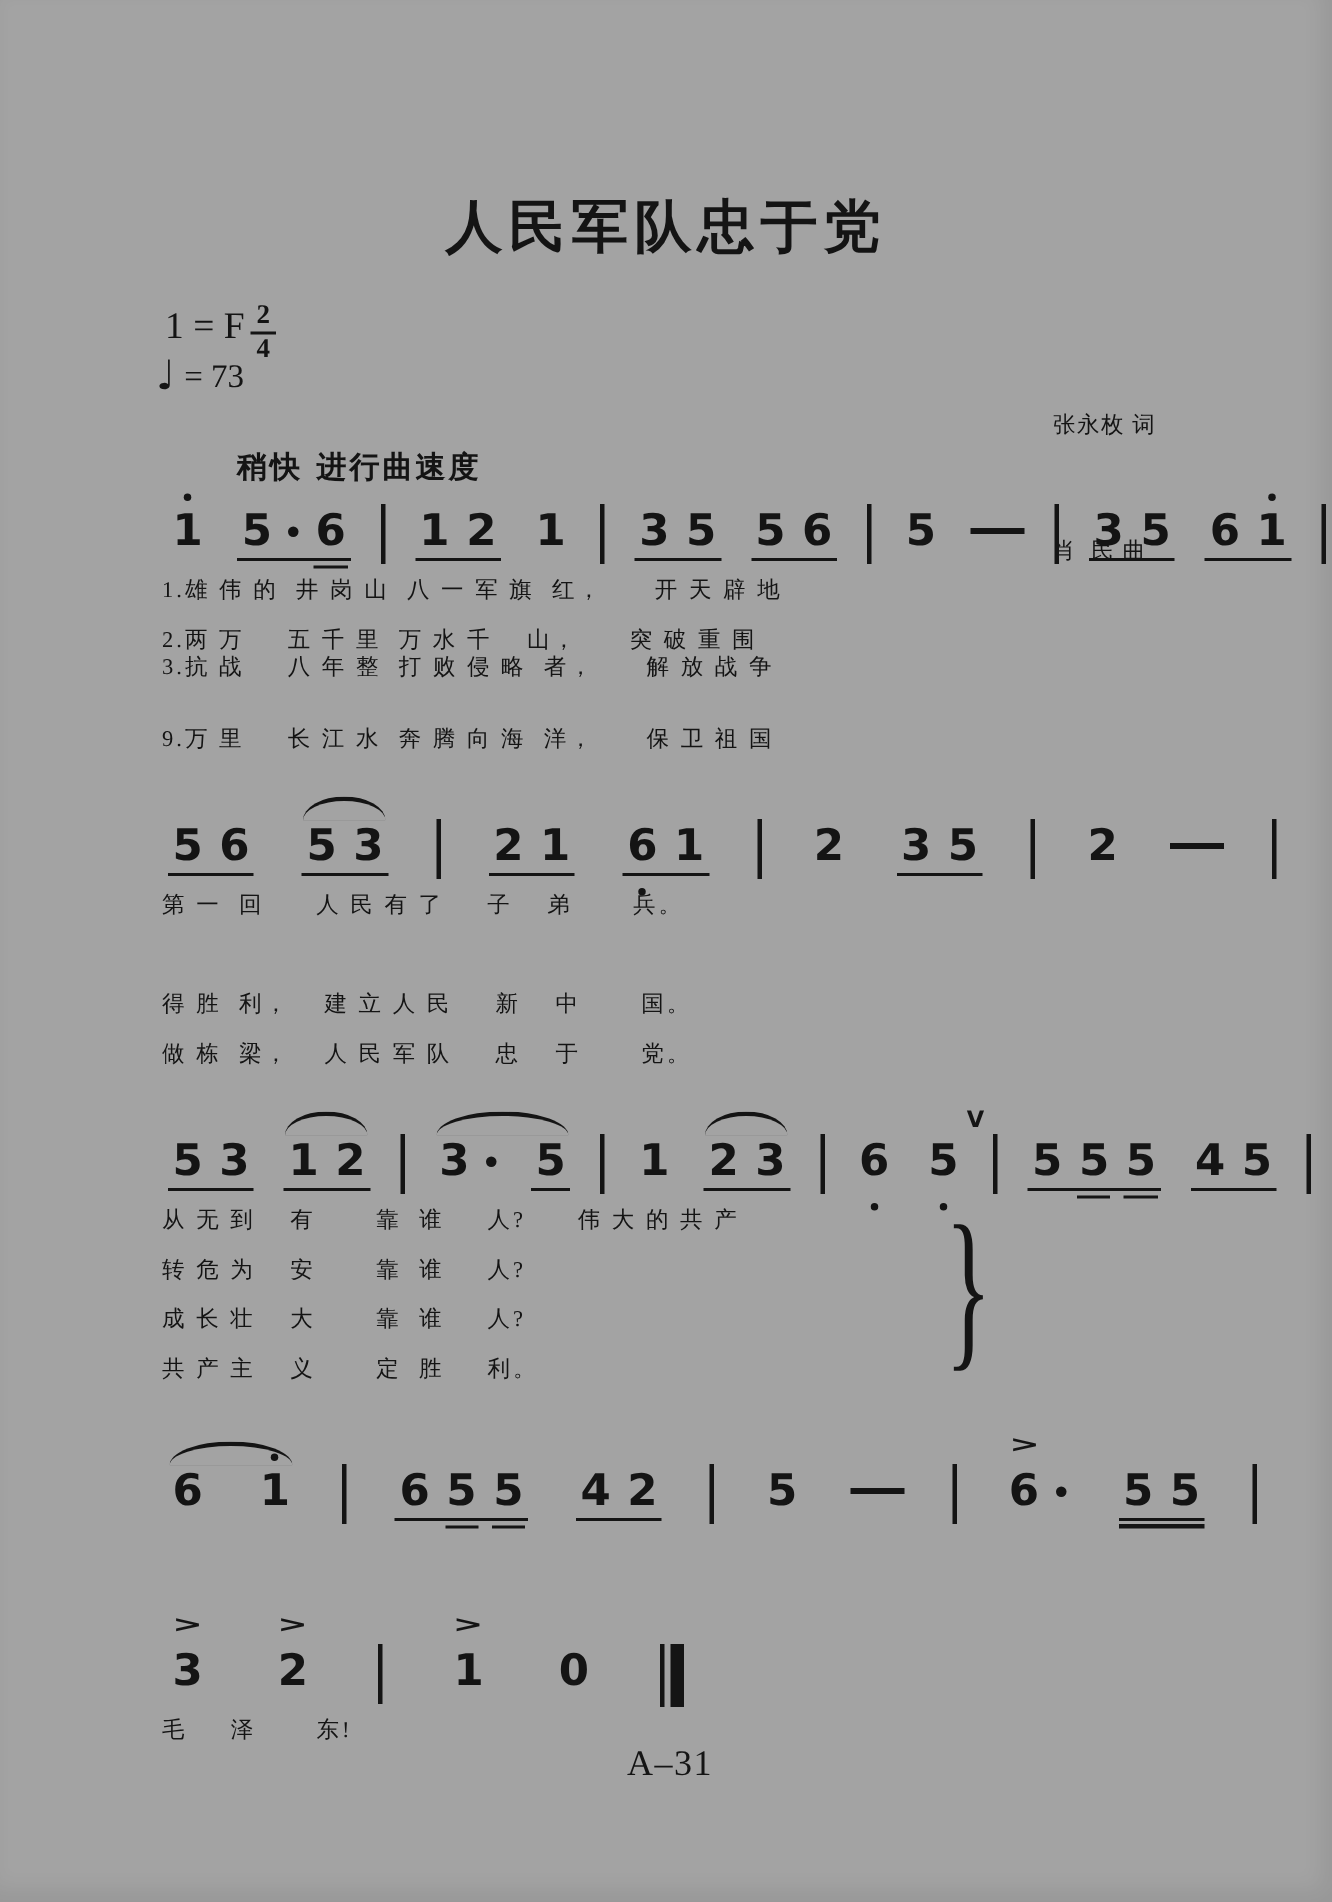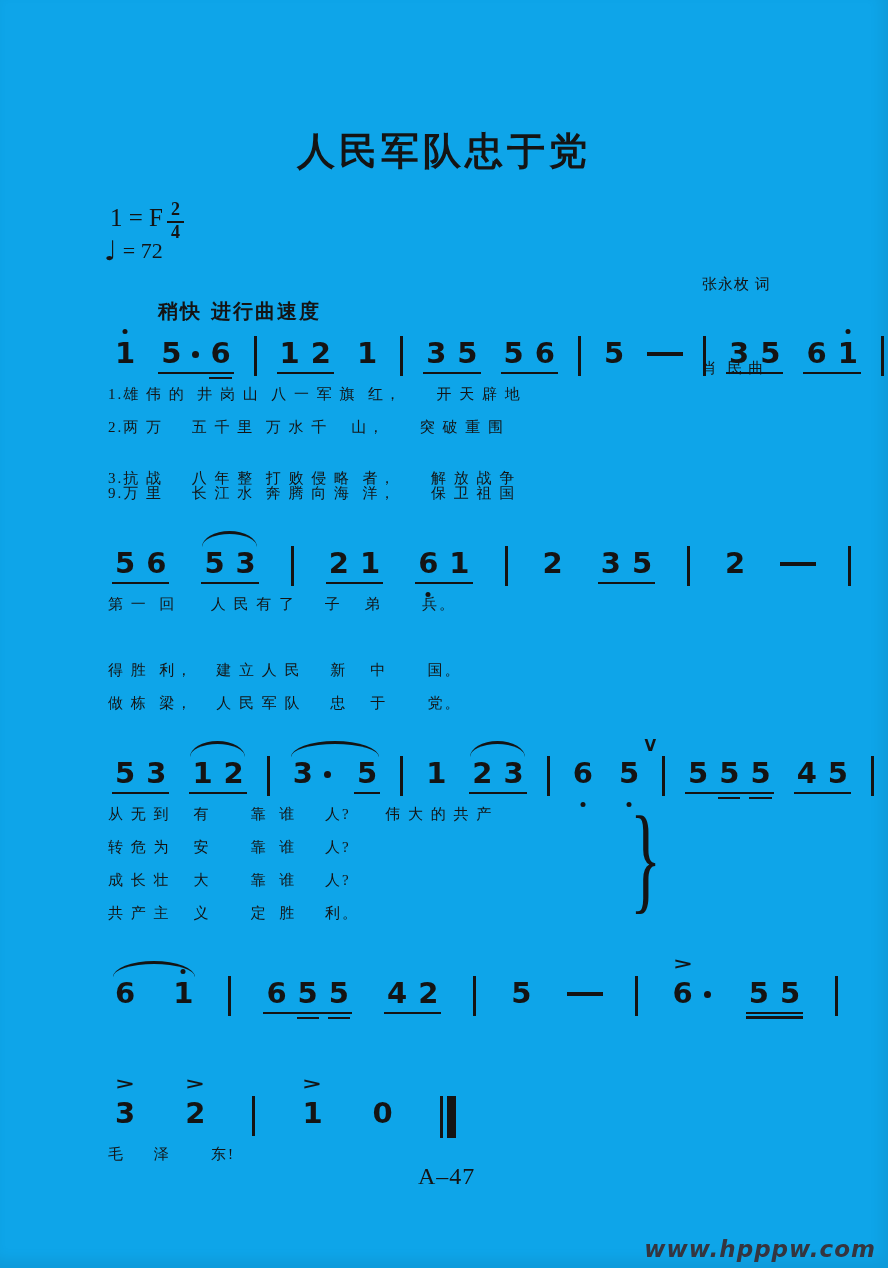--- a/index.html
+++ b/index.html
@@ -1,18 +1,18 @@
 <!DOCTYPE html>
 <html><head>
 <meta charset="utf-8">
 <style>
   html,body{margin:0;padding:0;}
   body{width:888px;height:1268px;background:#ffffff;position:relative;overflow:hidden;
        font-family:"Liberation Serif", serif;color:#141414;}
-  .page{position:absolute;inset:0;background:#0ea5e9;
+  .page{position:absolute;inset:0;background:#a3a3a3;
         box-shadow:inset -6px -8px 14px rgba(0,0,0,0.07);}
   
   .title{position:absolute;top:126px;left:50%;transform:translateX(-50%);
          font-family:"DejaVu Sans", sans-serif;font-weight:900;font-size:38px;
          letter-spacing:4px;white-space:nowrap;}
   .keyrow{position:absolute;left:110px;top:204px;display:flex;align-items:flex-start;gap:4px;
           font-size:25px;font-family:"Liberation Serif", serif;}
   .frac{display:inline-flex;flex-direction:column;align-items:center;
         font-weight:bold;font-size:18px;line-height:1.1;margin-top:-4px;}
   .frac .ft{border-bottom:2px solid #141414;padding:0 4px 1px;}
@@ -72,34 +72,33 @@
   <div class="keyrow">
     <span>1 = F</span>
     <span class="frac">
       <span class="ft">2</span>
       <span>4</span>
     </span>
   </div>
 
   <div class="temporow">
     <span class="qnote">♩</span>
-    <span class="tval">= 72</span>
+    <span class="tval">= 73</span>
   </div>
 
   <div class="credits">
     <div>张永枚 词</div>
     <div>肖  民 曲</div>
   </div>
 
   <div class="expr">稍快 进行曲速度</div>
 
   <div class="verse-brace">}</div>
 
-  <div class="pageno">A–47</div>
-  <div class="watermark">www.hpppw.com</div>
+  <div class="pageno">A–31</div>
 <div class="note-row" style="top: 336px; gap: 20px;">
       <div class="grp u0">
         <span class="nt">1<i class="hd"></i></span>
       </div>
       <div class="grp u1">
         <span class="nt">5</span>
         <i class="aug"></i>
         <span class="nt xu">6</span>
       </div>
       <div class="bar"></div>
@@ -130,21 +129,21 @@
         <span class="nt">5</span>
       </div>
       <div class="grp u1">
         <span class="nt">6</span>
         <span class="nt">1<i class="hd"></i></span>
       </div>
       <div class="bar"></div>
     </div>
     <div class="lyrics-row" style="top: 381px;">1.雄 伟 的  井 岗 山  八 一 军 旗  红，      开 天 辟 地</div>
     <div class="lyrics-row" style="top: 414px;">2.两 万     五 千 里  万 水 千    山，      突 破 重 围</div>
-    <div class="lyrics-row" style="top: 465px;">3.抗 战     八 年 整  打 败 侵 略  者，      解 放 战 争</div>
+    <div class="lyrics-row" style="top: 432px;">3.抗 战     八 年 整  打 败 侵 略  者，      解 放 战 争</div>
     <div class="lyrics-row" style="top: 480px;">9.万 里     长 江 水  奔 腾 向 海  洋，      保 卫 祖 国</div>
     <div class="note-row" style="top: 546px; gap: 32px;">
       <div class="grp u1">
         <span class="nt">5</span>
         <span class="nt">6</span>
       </div>
       <div class="grp u1">
         <span class="nt">5</span>
         <span class="nt">3</span>
       </div>

